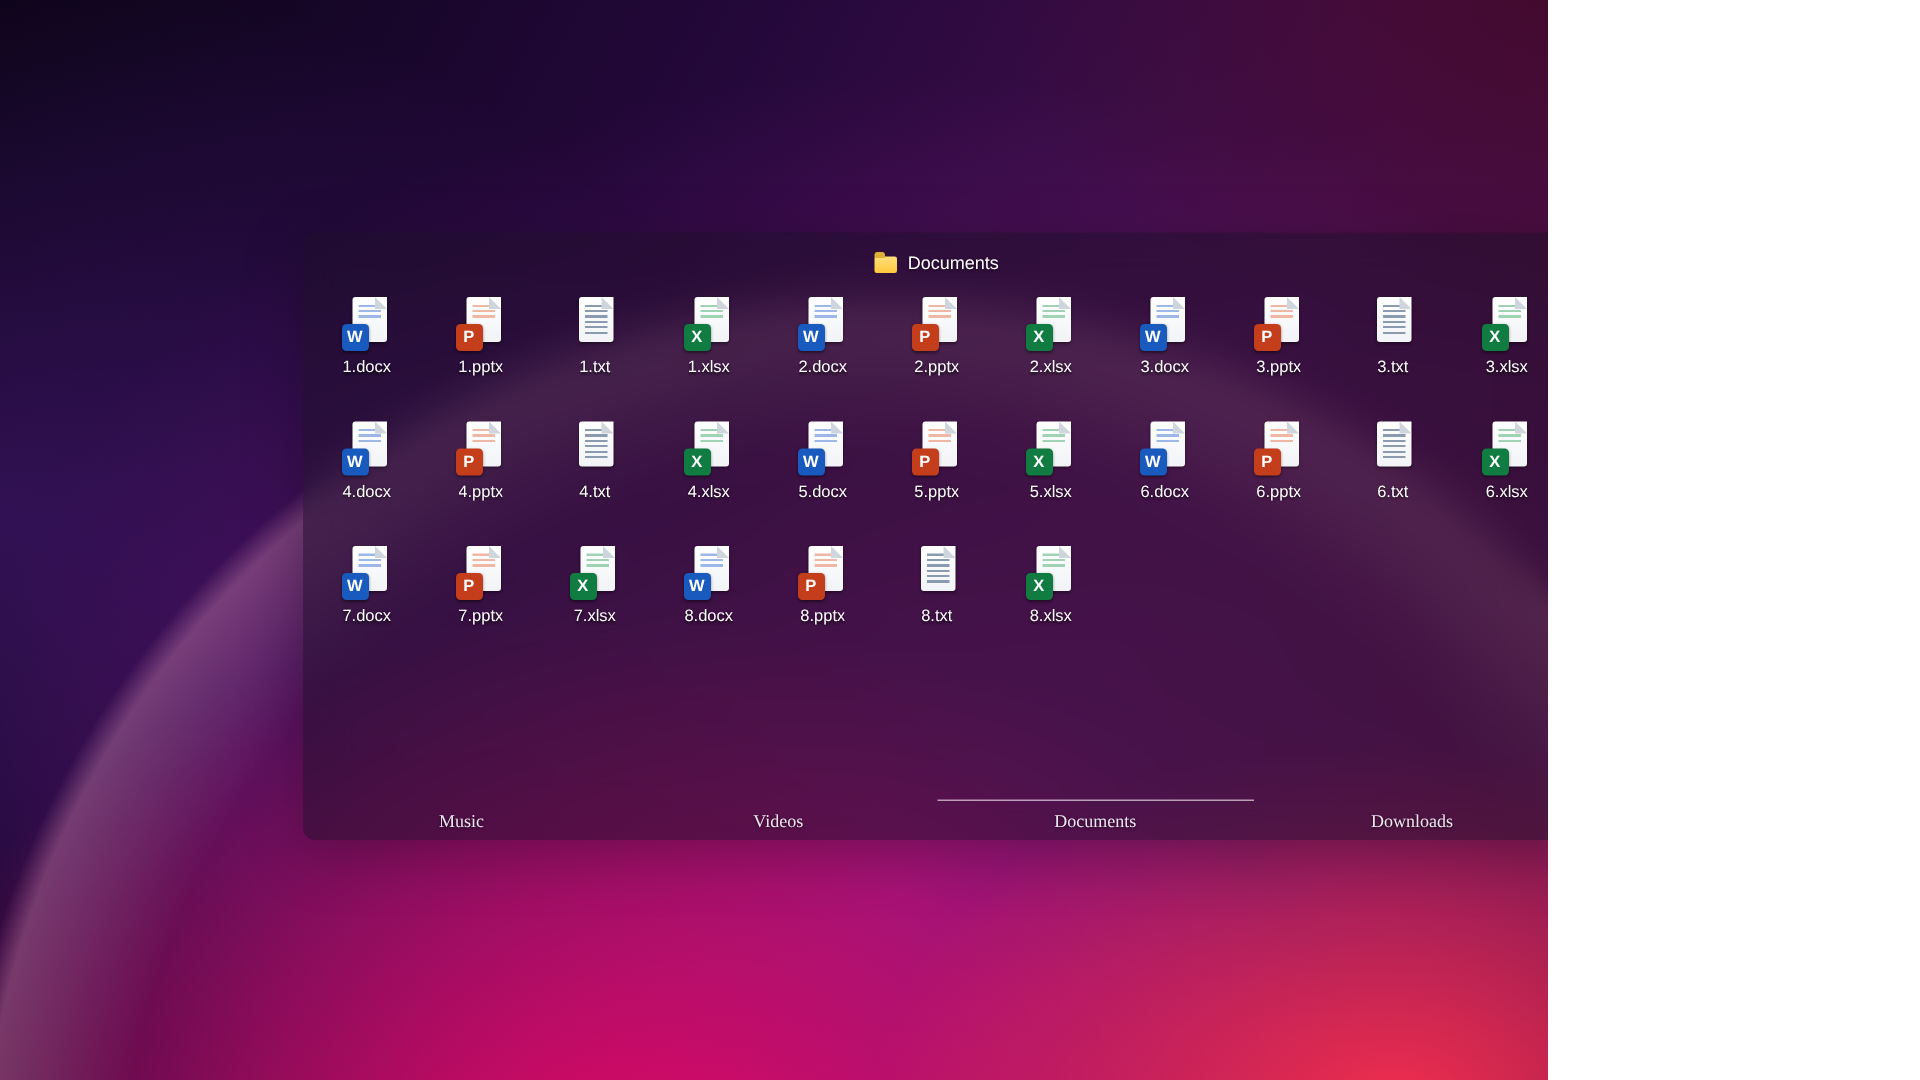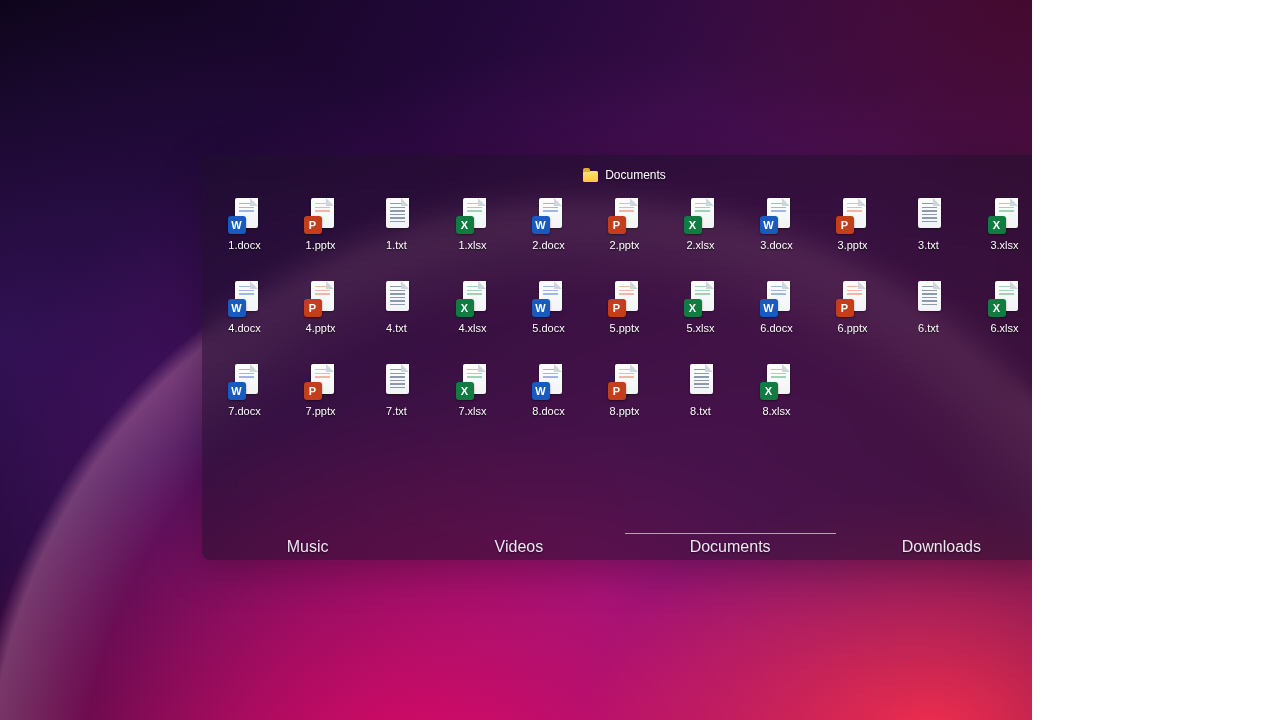--- a/index.html
+++ b/index.html
@@ -94,23 +94,24 @@
     max-width:74px; white-space:nowrap; overflow:hidden; text-overflow:ellipsis;
   }
 
   
   .tabs {
     position:absolute; left:0; right:0; bottom:0; height:27px;
     display:flex;
   }
   .tab {
     flex:1; display:flex; align-items:center; justify-content:center;
-    color:#ece8f1; font-size:16px; cursor:pointer;
+    color:#ece8f1; font-size:12px; cursor:pointer;
     border-top:1px solid transparent;
     text-shadow:0 1px 2px rgba(0,0,0,.6);
+    font-family:Liberation Serif, serif;
   }
   .tab.active { border-top-color:rgba(255,255,255,0.6); }
 </style>
 </head>
 <body>
 
 <div class="wallpaper">
   <div class="bloom-ring"></div>
 
   <div class="panel">
@@ -325,28 +326,20 @@
           <div class="file-label">7.docx</div>
         </div>
         <div class="file-item">
           <div class="fi fi-pptx" style="--accent: #c43e1c; --lines: #f0b7a4;">
             <div class="page">
               <i class="lines"></i>
             </div>
             <div class="badge">P</div>
           </div>
           <div class="file-label">7.pptx</div>
-        </div>
-        <div class="file-item">
-          <div class="fi fi-txt" style="--accent: #ffffff; --lines: #8a9bb0;">
-            <div class="page">
-              <i class="lines"></i>
-            </div>
-          </div>
-          <div class="file-label">7.txt</div>
         </div>
         <div class="file-item">
           <div class="fi fi-xlsx" style="--accent: #107c41; --lines: #9fd3b4;">
             <div class="page">
               <i class="lines"></i>
             </div>
             <div class="badge">X</div>
           </div>
           <div class="file-label">7.xlsx</div>
         </div>

